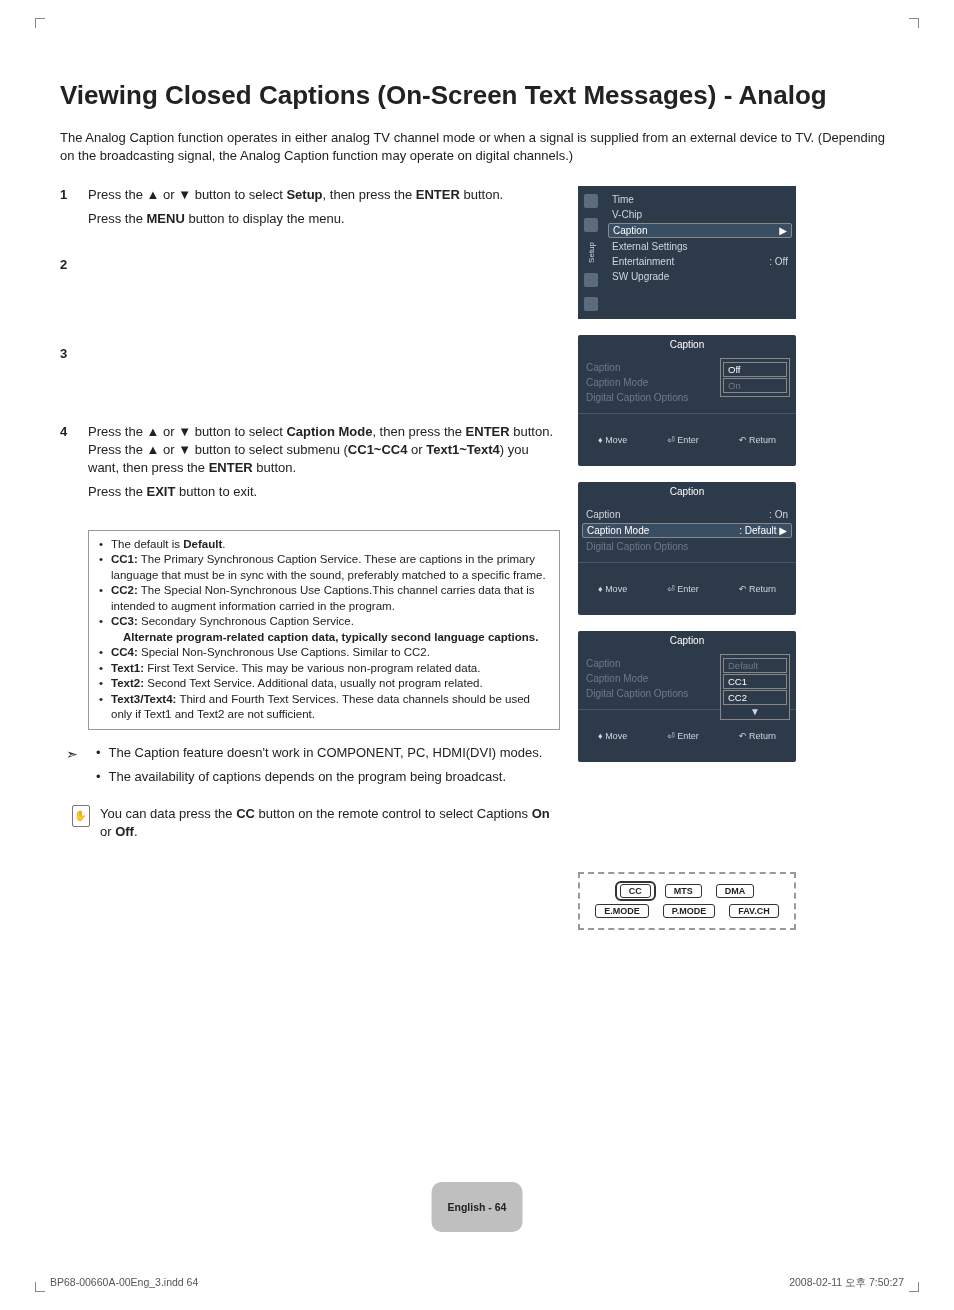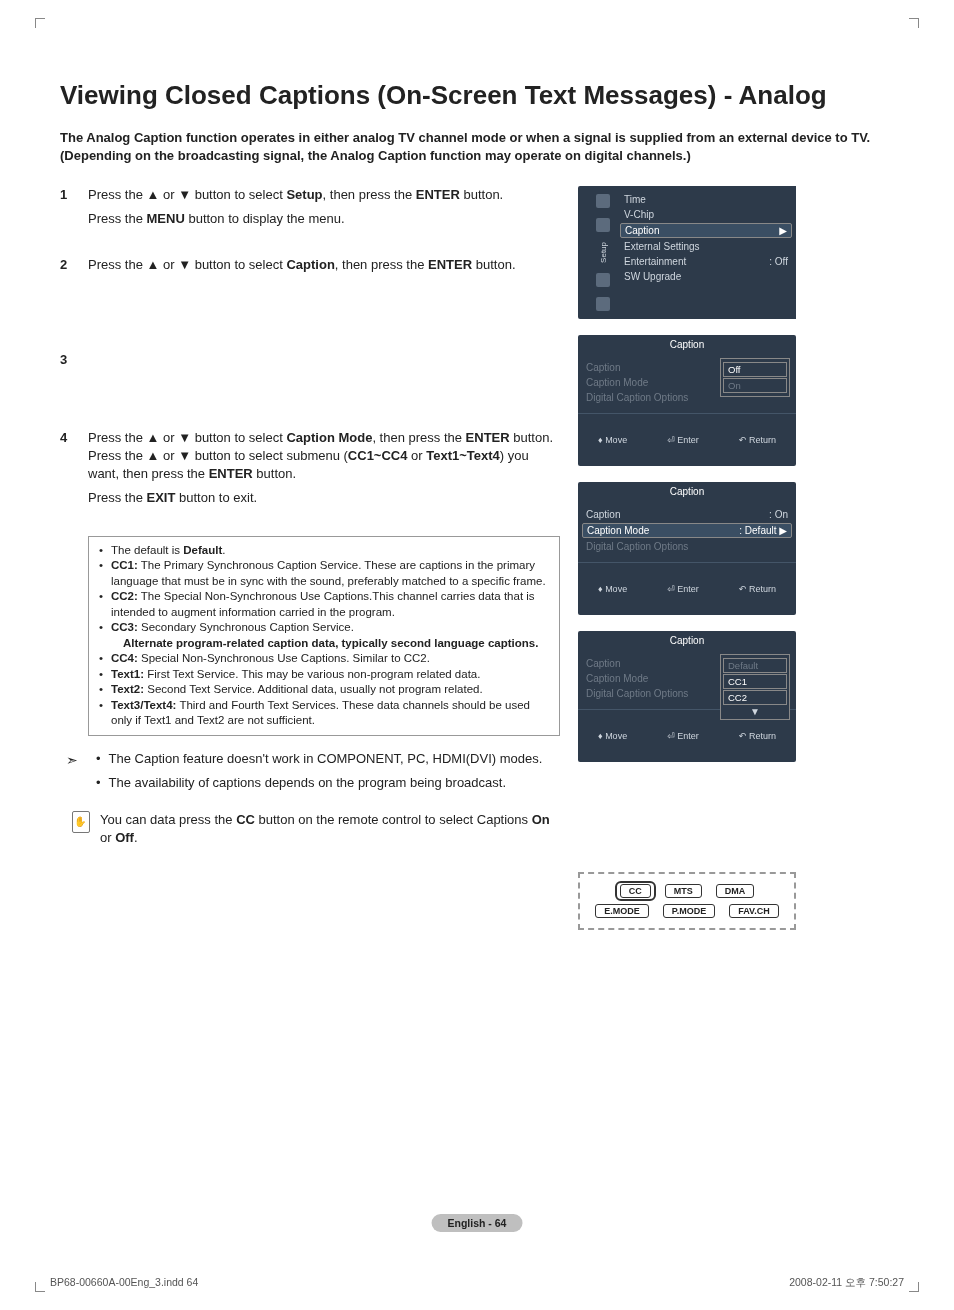--- a/index.html
+++ b/index.html
@@ -1,21 +1,21 @@
 <!DOCTYPE html>
 <html><head>
 <meta charset="utf-8">
 <style>
   * { margin: 0; padding: 0; box-sizing: border-box; }
   body { font-family: Arial, Helvetica, sans-serif; background: #fff; color: #222; width: 954px; height: 1310px; position: relative; }
   .page { padding: 80px 60px 40px 60px; }
   .crop-top-left { position:absolute; top:18px; left:35px; width:10px; height:10px; border-left:1px solid #888; border-top:1px solid #888;}
   .crop-top-right{ position:absolute; top:18px; right:35px; width:10px; height:10px; border-right:1px solid #888; border-top:1px solid #888;}
   h1 { font-size: 26px; font-weight: bold; margin-bottom: 18px; }
-  .intro { font-size: 13px; font-weight: bold; line-height: 1.35; margin-bottom: 22px; }
+  .intro { font-size: 13px; font-weight: normal; line-height: 1.35; margin-bottom: 22px; }
   .cols { display: flex; gap: 18px; }
   .left { flex: 0 0 500px; }
   .right { flex: 1; }
   .step { display: flex; gap: 14px; font-size: 13px; line-height: 1.4; margin-bottom: 22px; }
   .step-num { font-weight: bold; width: 14px; flex-shrink:0;}
   .step-body p { margin-bottom: 6px; }
   .mt-big { margin-top: 70px; }
   .mt-med { margin-top: 60px; }
   .bullets { border: 1px solid #999; padding: 6px 10px; font-size: 11.5px; line-height: 1.35; margin: 8px 0 14px 28px; }
   .bullets .row { display:flex; }
@@ -29,37 +29,37 @@
   b { font-weight: bold; }
   
   .osd { background: #2d3a4a; color:#fff; font-size: 10px; border-radius:2px; margin-bottom: 16px; width: 218px;}
   .osd .body { padding: 6px 8px 8px 8px;}
   .osd .title { text-align:center; padding:4px 0; font-size:10px;}
   .osd .mrow { display:flex; justify-content:space-between; padding:2px 0; color:#cfd6de;}
   .osd .mrow.dim { color:#6f7a87; }
   .osd .mrow.sel { background:#3a4e63; color:#fff; border:1px solid #888; border-radius:2px; padding:1px 4px; margin:1px -4px;}
   .osd .mrow .arrow { color:#fff; }
   .osd .footer { display:flex; justify-content:space-around; padding:21px 0; border-top:1px solid #445568; font-size:9px; color:#cfd6de;}
-  .osd1 { display:flex; width:218px;padding-left:12px;}
+  .osd1 { display:flex; width:218px;}
   .osd1 .side { background:#2d3a4a; width:26px; display:flex; flex-direction:column; align-items:center; gap:10px; padding:8px 0;}
   .osd1 .side .ic { width:14px; height:14px; background:#5c6b7d; border-radius:2px;}
   .osd1 .side .lbl { writing-mode: vertical-rl; transform: rotate(180deg); font-size:8px; color:#cfd6de;}
   .osd1 .main { flex:1; background:#2d3a4a;}
   .popup { border:1px solid #888; background:#2d3a4a; padding:1px 4px; margin:1px 0; color:#fff; font-size:9.5px;}
   .popup.dim { color:#6f7a87; }
   .popup-box { position:relative; }
   .popup-list { position:absolute; right:6px; top:4px; border:1px solid #888; background:#2d3a4a; padding:2px; width:70px;}
   
   .remote-box { border:2px dashed #999; padding:10px; width:218px; display:flex; flex-direction:column; gap:6px; align-items:center; margin-top: 110px;}
   .remote-row { display:flex; gap:14px;}
   .rbtn { border:1px solid #333; border-radius:3px; padding:1px 8px; font-size:9px; font-weight:bold; background:#fff;}
   .rbtn.hl { position:relative;}
   .rbtn.hl::after{ content:""; position:absolute; left:-6px; top:-4px; right:-6px; bottom:-4px; border:2px solid #333; border-radius:6px;}
   
-  .page-chip { position:absolute; bottom:78px; left:50%; transform:translateX(-50%); background:#bfbfbf; border-radius:10px; padding:3px 16px; font-size:10.5px; font-weight:bold;}
+  .page-chip { position:absolute; bottom:78px; left:50%; transform:translateX(-50%); background:#bfbfbf; border-radius:10px; padding:19px 16px; font-size:10.5px; font-weight:bold;}
   .footer-meta { position:absolute; bottom:20px; left:50px; right:50px; display:flex; justify-content:space-between; font-size:10.5px; color:#555;}
   .crop-bl{ position:absolute; bottom:18px; left:35px; width:10px; height:10px; border-left:1px solid #888; border-bottom:1px solid #888;}
   .crop-br{ position:absolute; bottom:18px; right:35px; width:10px; height:10px; border-right:1px solid #888; border-bottom:1px solid #888;}
 </style>
 </head>
 <body>
 
 <div class="crop-top-left"></div>
 <div class="crop-top-right"></div>
 <div class="crop-bl"></div>
@@ -75,23 +75,20 @@
       <div class="step">
         <div class="step-num">1</div>
         <div class="step-body">
           <p><span>Press the ▲ or ▼ button to select </span><b>Setup</b><span>, then press the </span><b>ENTER</b><span> button.</span></p>
           <p><span>Press the </span><b>MENU</b><span> button to display the menu.</span></p>
         </div>
       </div>
 
       <div class="step">
         <div class="step-num">2</div>
-        <div class="step-body">
-          <p><span>Press the ▲ or ▼ button to select </span><b>Caption</b><span>, then press the </span><b>ENTER</b><span> button.</span></p>
-        </div>
       </div>
 
       <div class="step mt-big">
         <div class="step-num">3</div>
       </div>
 
       <div class="step mt-med">
         <div class="step-num">4</div>
         <div class="step-body">
           <p><span>Press the ▲ or ▼ button to select </span><b>Caption Mode</b><span>, then press the </span><b>ENTER</b><span> button. Press the ▲ or ▼ button to select submenu (</span><b>CC1~CC4</b><span> or </span><b>Text1~Text4</b><span>) you want, then press the </span><b>ENTER</b><span> button.</span></p>

